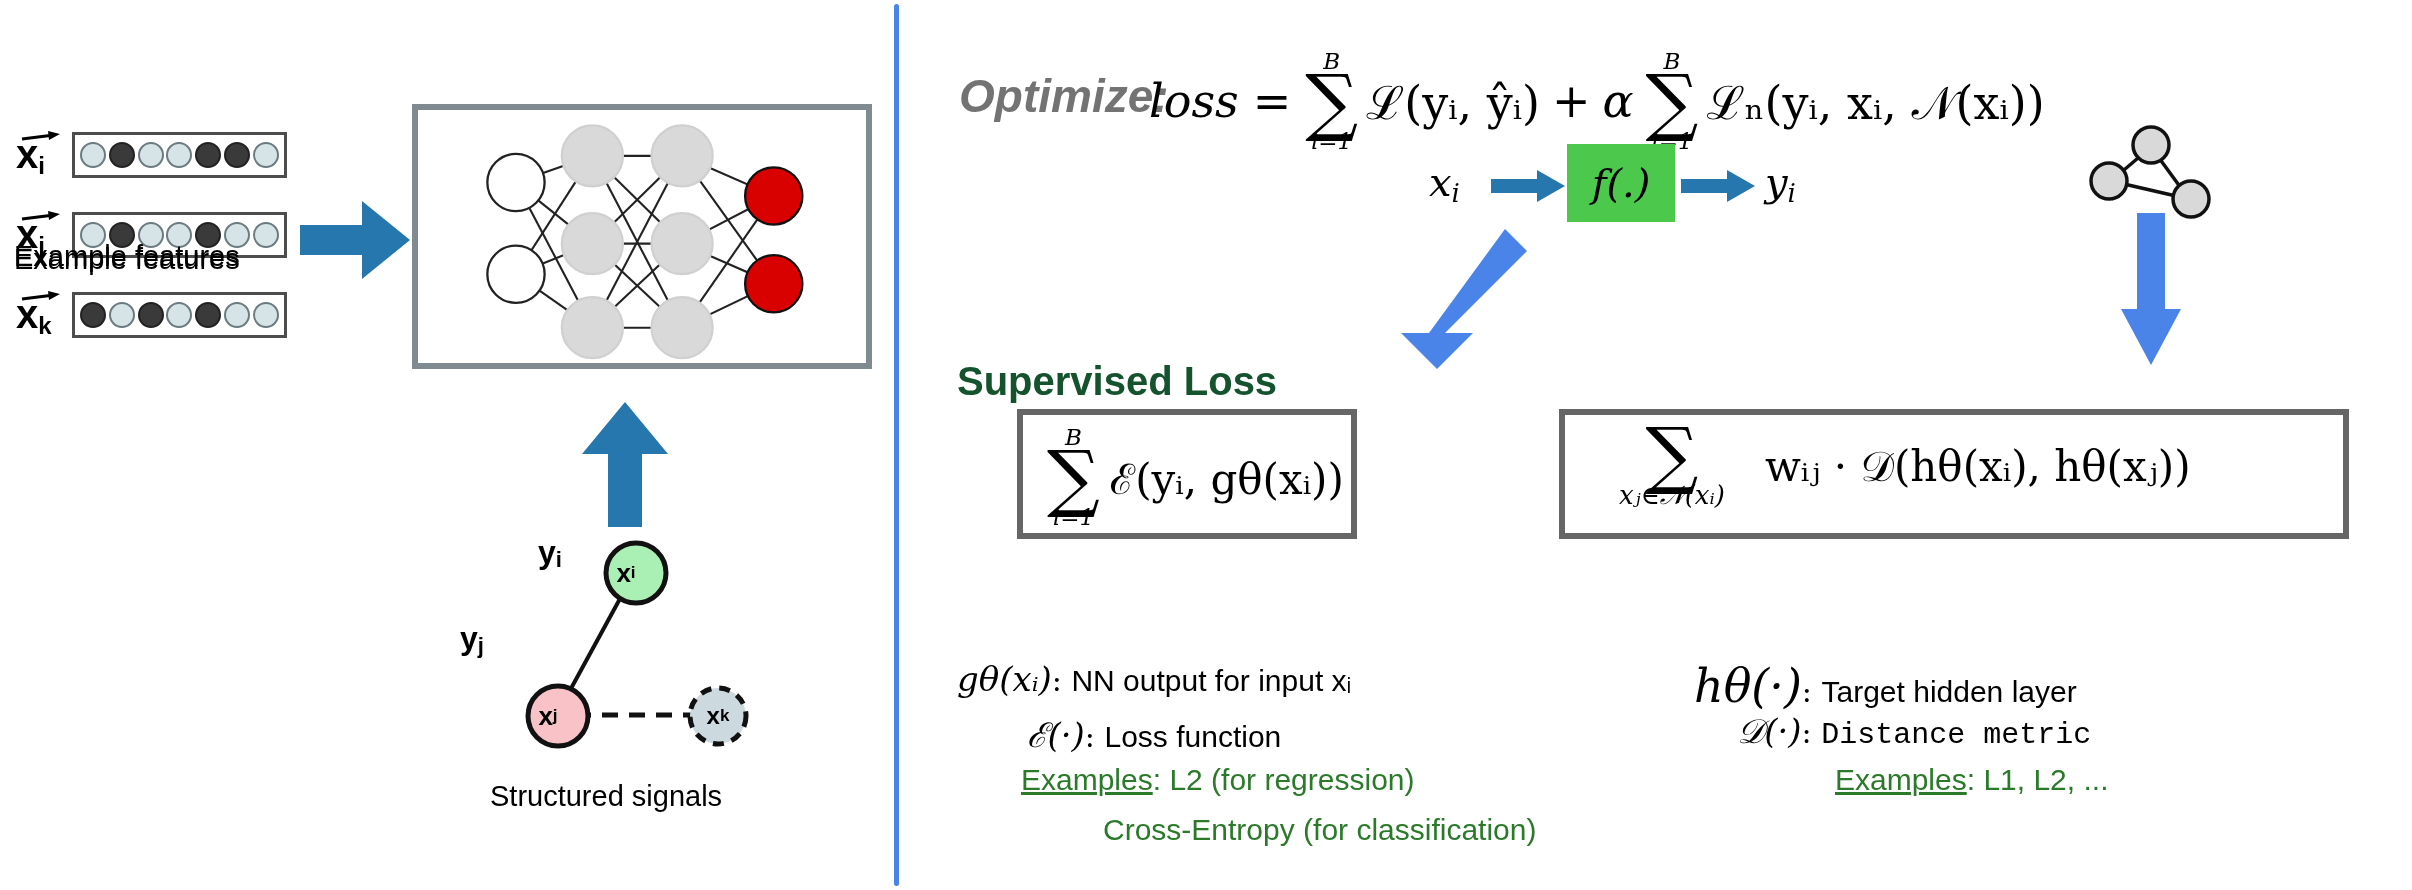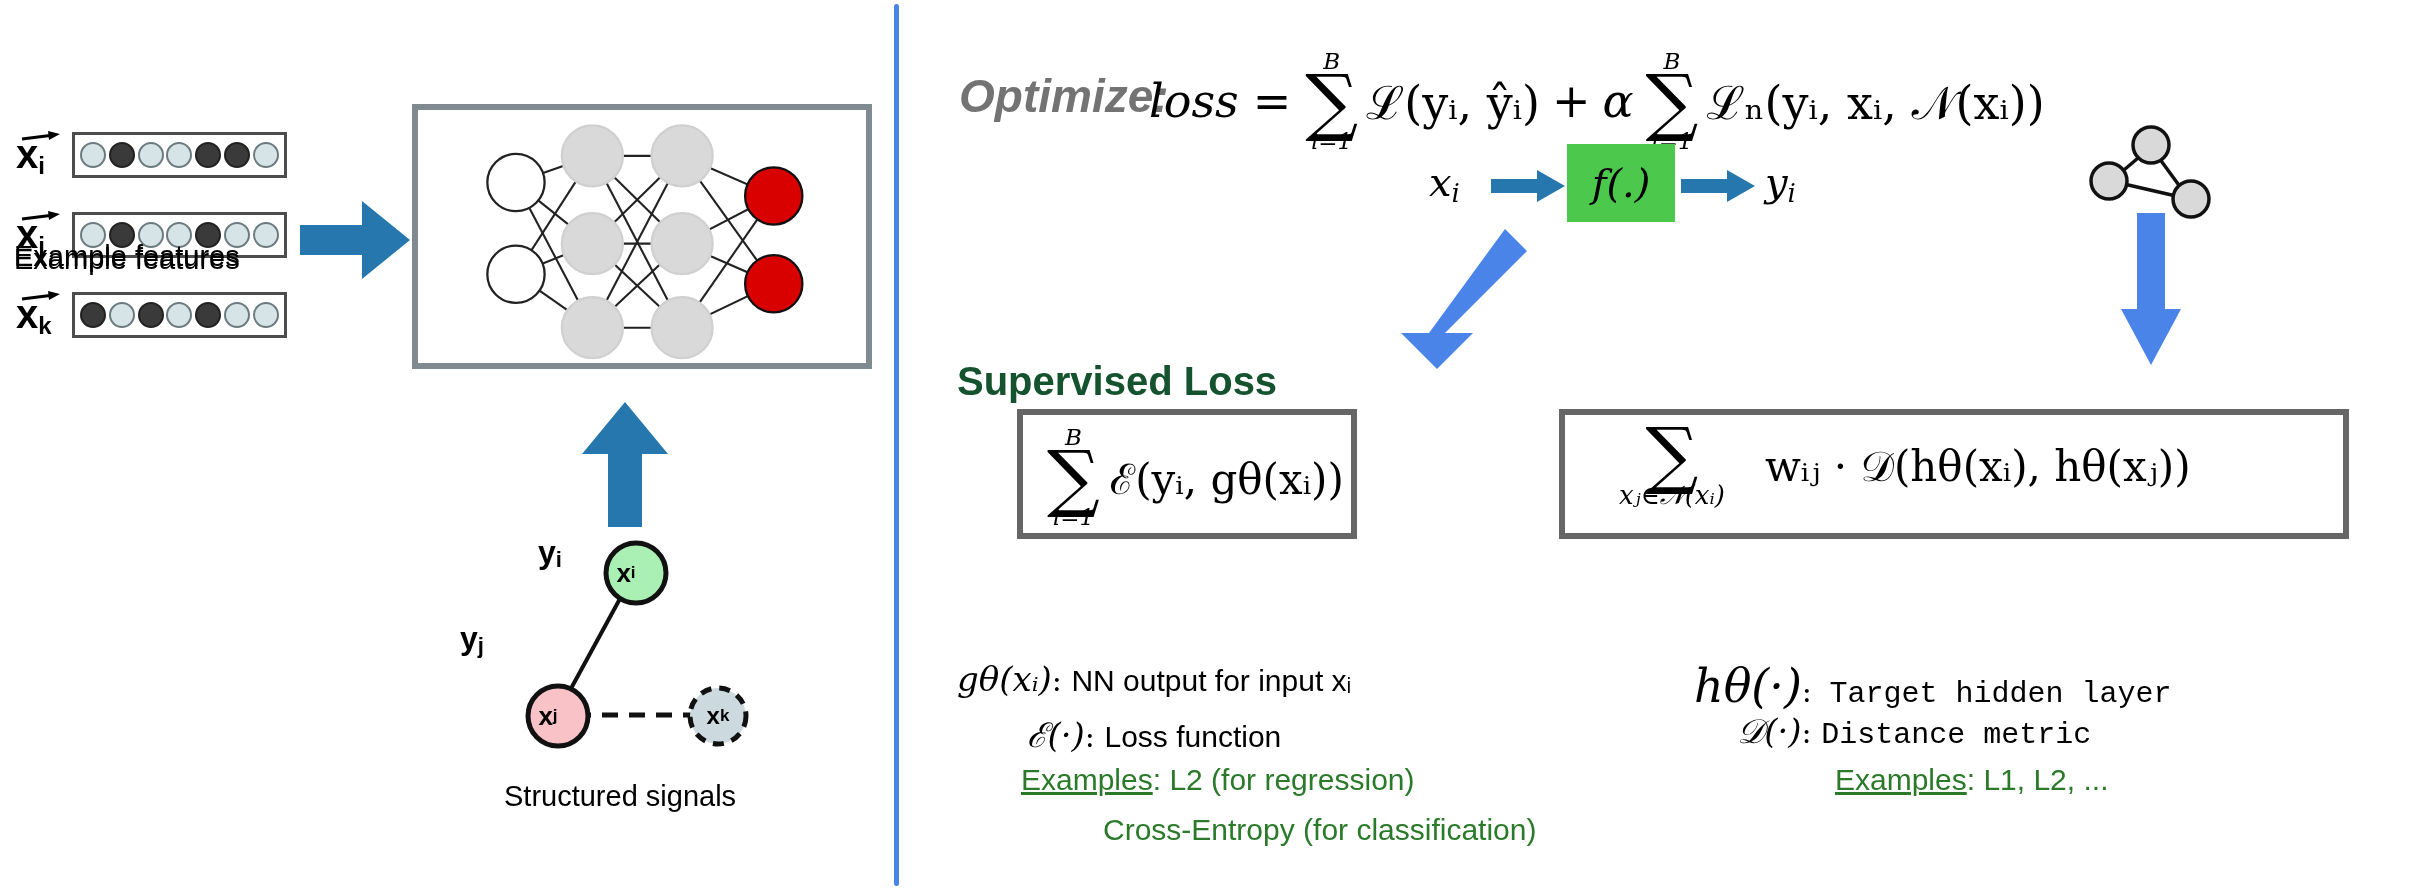--- a/index.html
+++ b/index.html
@@ -188,21 +188,21 @@
     <circle cx="278" cy="216" r="28" fill="#ccd9de" stroke="#111" stroke-width="5" stroke-dasharray="11 8"></circle>
   </svg>
 
   <div class="gnode" style="left:596px;top:543px;width:60px;height:60px;color:#000;">x<span class="sub">i</span></div>
   <div class="gnode" style="left:518px;top:686px;width:60px;height:60px;color:#000;">x<span class="sub">j</span></div>
   <div class="gnode" style="left:690px;top:688px;width:56px;height:56px;color:#000;font-size:24px;">x<span class="sub">k</span></div>
 
   <div class="glabel" style="left:538px;top:534px;">y<span style="font-size:22px;vertical-align:-4px;">i</span></div>
   <div class="glabel" style="left:460px;top:620px;">y<span style="font-size:22px;vertical-align:-4px;">j</span></div>
 
-  <div class="caption" style="left:504px;top:780px;">Structured signals</div>
+  <div class="caption" style="left:490px;top:780px;">Structured signals</div>
 </div>
 
 <div class="caption abs" style="left:14px;top:243px;">Example features</div>
 
 <div id="divider" class="abs"></div>
 
 <div id="right-panel" class="abs">
 
   <div class="optimize-word" style="left:60px;top:58px;">Optimize:</div>
 
@@ -290,21 +290,21 @@
     <span class="mi" style="font-size:34px;">ℰ(·)</span><span>:</span>
     <span style="font-family:'Liberation Sans',sans-serif;">Loss function</span>
   </div>
   <div class="legend-line green" style="left:122px;top:752px;">
     <span class="und">Examples</span><span>: L2 (for regression)</span>
   </div>
   <div class="legend-line green" style="left:204px;top:802px;">Cross-Entropy (for classification)</div>
 
   <div class="legend-line mathserif" style="left:795px;top:648px;">
     <span class="mi" style="font-size:46px;">hθ(·)</span><span>:</span>
-    <span style="font-family:Liberation Mono, monospace;margin-left:8px;">Target hidden layer</span>
+    <span style="font-family:Liberation Sans, sans-serif;">Target hidden layer</span>
   </div>
   <div class="legend-line mathserif" style="left:838px;top:700px;">
     <span class="mi" style="font-size:34px;">𝒟(·)</span><span>:</span>
     <span style="font-family:Liberation Mono, monospace;">Distance metric</span>
   </div>
   <div class="legend-line green" style="left:936px;top:752px;">
     <span class="und">Examples</span><span>: L1, L2, ...</span>
   </div>
 
 </div>

